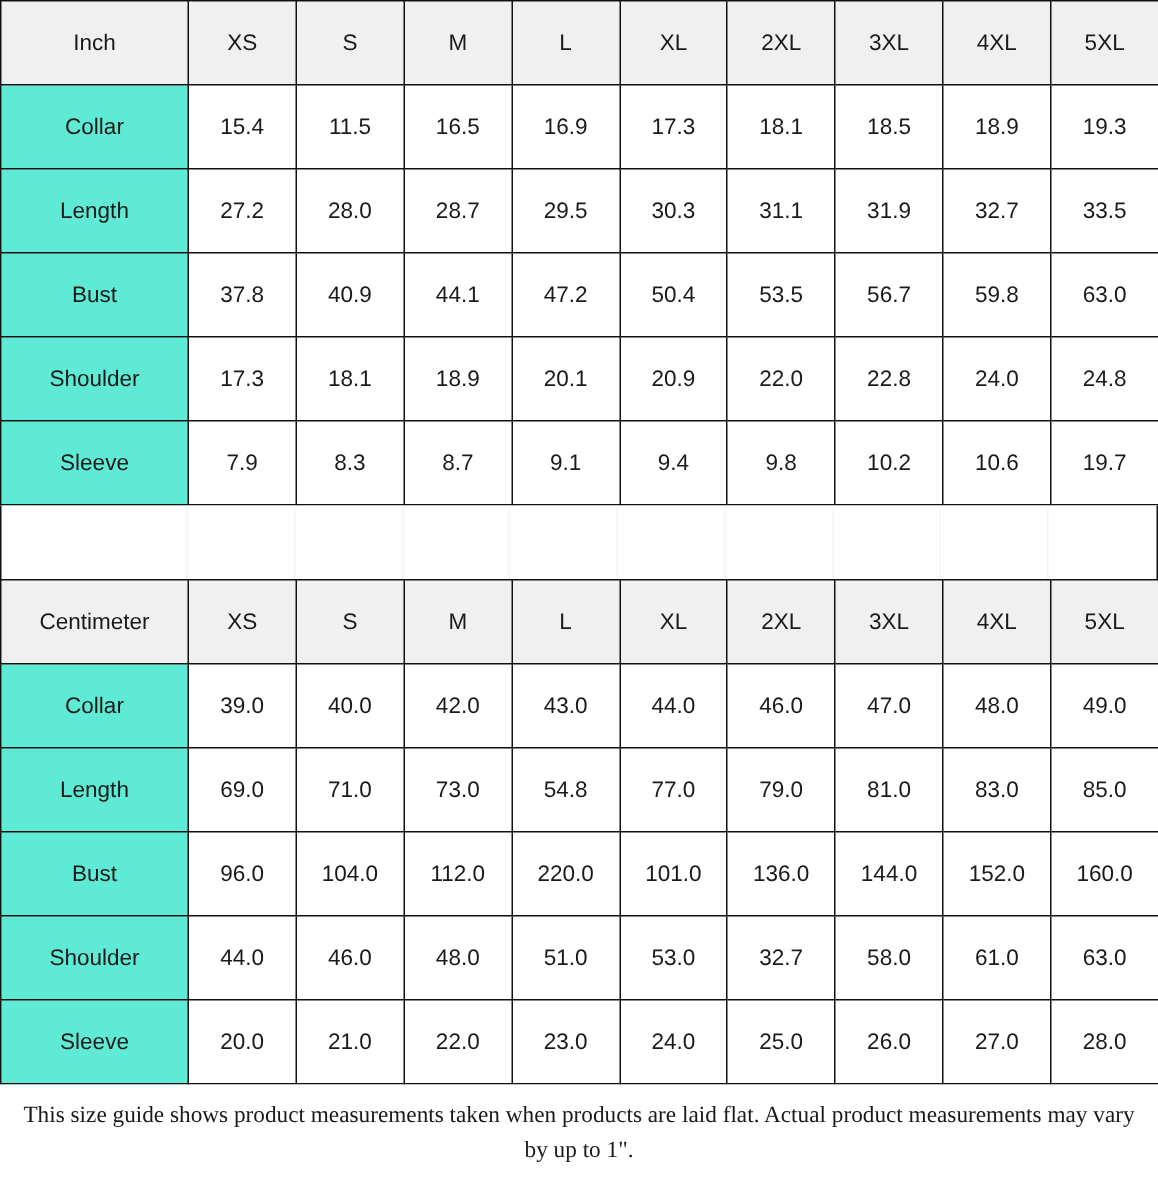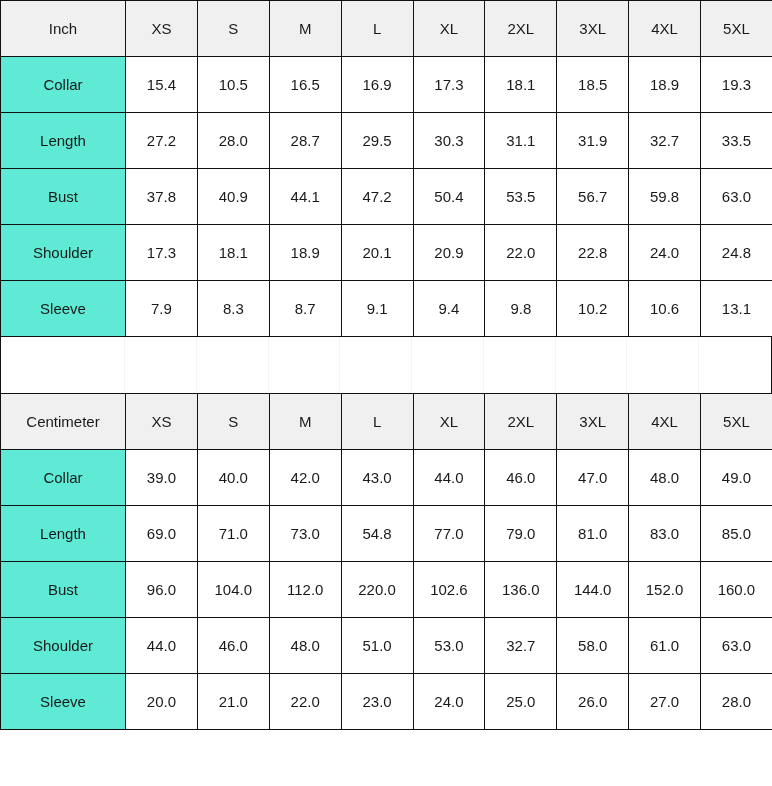--- a/index.html
+++ b/index.html
@@ -116,21 +116,21 @@
         <th>2XL</th>
         <th>3XL</th>
         <th>4XL</th>
         <th>5XL</th>
       </tr>
     </thead>
     <tbody>
       <tr>
         <td class="row-label">Collar</td>
         <td>15.4</td>
-        <td>10.5</td>
+        <td>11.5</td>
         <td>16.5</td>
         <td>16.9</td>
         <td>17.3</td>
         <td>18.1</td>
         <td>18.5</td>
         <td>18.9</td>
         <td>19.3</td>
       </tr>
       <tr>
         <td class="row-label">Length</td>
@@ -171,21 +171,21 @@
       <tr>
         <td class="row-label">Sleeve</td>
         <td>7.9</td>
         <td>8.3</td>
         <td>8.7</td>
         <td>9.1</td>
         <td>9.4</td>
         <td>9.8</td>
         <td>10.2</td>
         <td>10.6</td>
-        <td>13.1</td>
+        <td>19.7</td>
       </tr>
     </tbody>
   </table>
 
   <div class="spacer-band">
     <div class="spacer-cell label-cell"></div>
     <div class="spacer-cell size-cell"></div>
     <div class="spacer-cell size-cell"></div>
     <div class="spacer-cell size-cell"></div>
     <div class="spacer-cell size-cell"></div>
@@ -247,21 +247,21 @@
         <td>81.0</td>
         <td>83.0</td>
         <td>85.0</td>
       </tr>
       <tr>
         <td class="row-label">Bust</td>
         <td>96.0</td>
         <td>104.0</td>
         <td>112.0</td>
         <td>220.0</td>
-        <td>102.6</td>
+        <td>101.0</td>
         <td>136.0</td>
         <td>144.0</td>
         <td>152.0</td>
         <td>160.0</td>
       </tr>
       <tr>
         <td class="row-label">Shoulder</td>
         <td>44.0</td>
         <td>46.0</td>
         <td>48.0</td>
@@ -280,14 +280,15 @@
         <td>23.0</td>
         <td>24.0</td>
         <td>25.0</td>
         <td>26.0</td>
         <td>27.0</td>
         <td>28.0</td>
       </tr>
     </tbody>
   </table>
 
+  <div class="footnote">This size guide shows product measurements taken when products are laid flat. Actual product measurements may vary by up to 1".</div>
 
 </div>
 
 </body></html>

